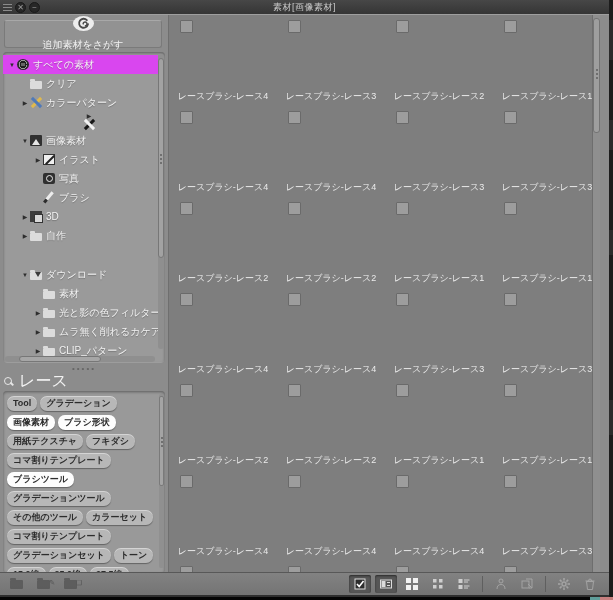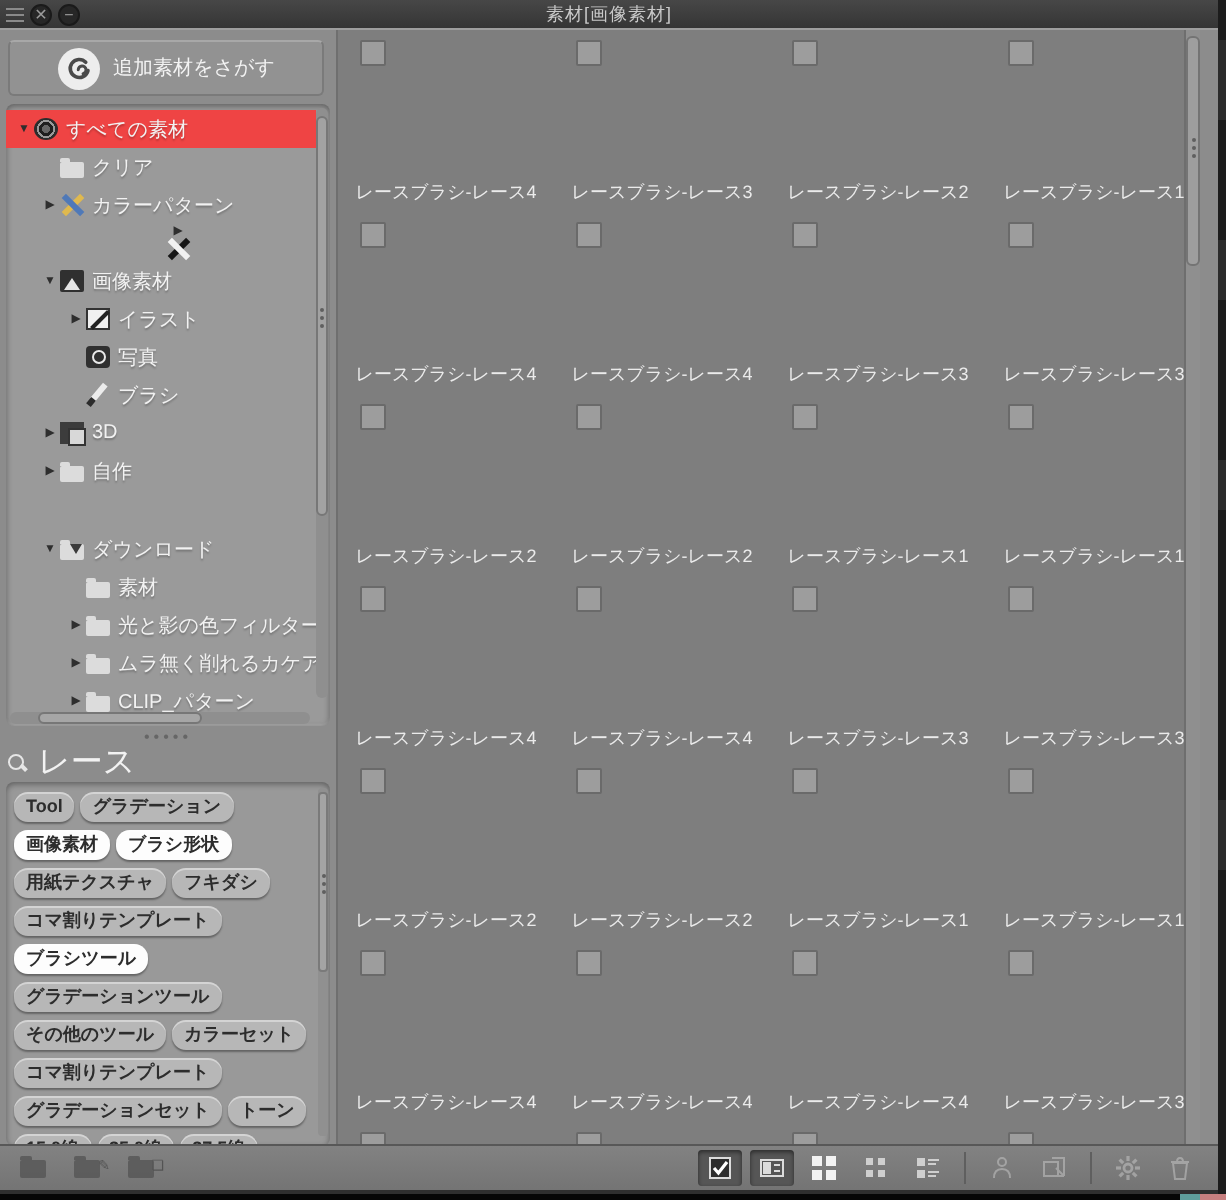--- a/index.html
+++ b/index.html
@@ -20,29 +20,29 @@
   .winctl { display:flex; align-items:center; gap:3px; margin-left:3px; z-index:2; }
   .menu-lines { width:9px; height:7px; display:flex; flex-direction:column; justify-content:space-between; }
   .menu-lines i { display:block; height:1px; background:#8a8a8a; }
   .ctl-btn { width:11px; height:11px; border-radius:50%; background:#272727; color:#9a9a9a; font-size:8px; line-height:10px; text-align:center; border:1px solid #1a1a1a; }
 
   .body-area { position:absolute; left:-2px; top:14px; width:609px; height:560px; background:#8c8c8c; border-top:1px solid #9e9e9e; }
 
   
   .left-panel { position:absolute; left:0; top:0; width:168px; height:560px; background:#8c8c8c; }
 
-  .search-material { position:absolute; left:4px; top:5px; width:158px; height:28px; background:#929292; border-radius:3px; border:1px solid #7a7a7a; border-top-color:#a8a8a8; display:flex; align-items:center; justify-content:center; gap:7px; cursor:pointer; }
+  .search-material { position:absolute; left:4px; top:5px; width:158px; height:28px; background:#929292; border-radius:3px; border:1px solid #7a7a7a; border-top-color:#a8a8a8; display:flex; align-items:center; justify-content:center; gap:7px; cursor:pointer;flex-direction:column; }
   .csp-logo { width:21px; height:21px; border-radius:50%; background:#ededed; display:flex; align-items:center; justify-content:center; }
   .search-material span.lbl { color:#f3f3f3; font-size:10px; }
 
   
   .tree-box { position:absolute; left:3px; top:37px; width:162px; height:311px; background:#9a9a9a; border-radius:4px; box-shadow:inset 0 1px 3px rgba(0,0,0,.4), inset 0 -1px 1px rgba(255,255,255,.15); overflow:hidden; }
   .tree-items { position:absolute; left:0; top:3px; right:7px; bottom:7px; overflow:hidden; }
   .tree-row { height:19px; display:flex; align-items:center; font-size:10px; color:#f2f2f2; white-space:nowrap; overflow:hidden; }
-  .tree-row.sel { background:#ef4444; }
+  .tree-row.sel { background:#d946ef; }
   .arrow { width:10px; flex:none; font-size:6px; color:#2e2e2e; text-align:center; }
   .tlabel { margin-left:4px; text-shadow:0 1px 1px rgba(0,0,0,.25); }
 
   .ticon { width:12px; height:11px; position:relative; display:inline-block; flex:none; }
   .ti-all-materials { border-radius:50%; background:radial-gradient(circle at 50% 50%, #666 0 2px, #1f1f1f 2px 3.5px, #999 3.5px 4.5px, #2c2c2c 4.5px); }
   .ti-folder, .ti-download { background:#dcdcdc; height:8px; margin-top:2px; border-radius:1px; }
   .ti-folder::before, .ti-download::before { content:""; position:absolute; top:-2px; left:0; width:5px; height:2px; background:#dcdcdc; border-radius:1px 1px 0 0; }
   .ti-download::after { content:""; position:absolute; right:1px; top:0; border-left:3px solid transparent; border-right:3px solid transparent; border-top:5px solid #3a3a3a; }
   .ti-color-pattern::before { content:""; position:absolute; left:5px; top:-1px; width:3px; height:13px; background:#e0b94e; transform:rotate(45deg); }
   .ti-color-pattern::after { content:""; position:absolute; left:5px; top:-1px; width:3px; height:13px; background:#4f79b8; transform:rotate(-45deg); }

